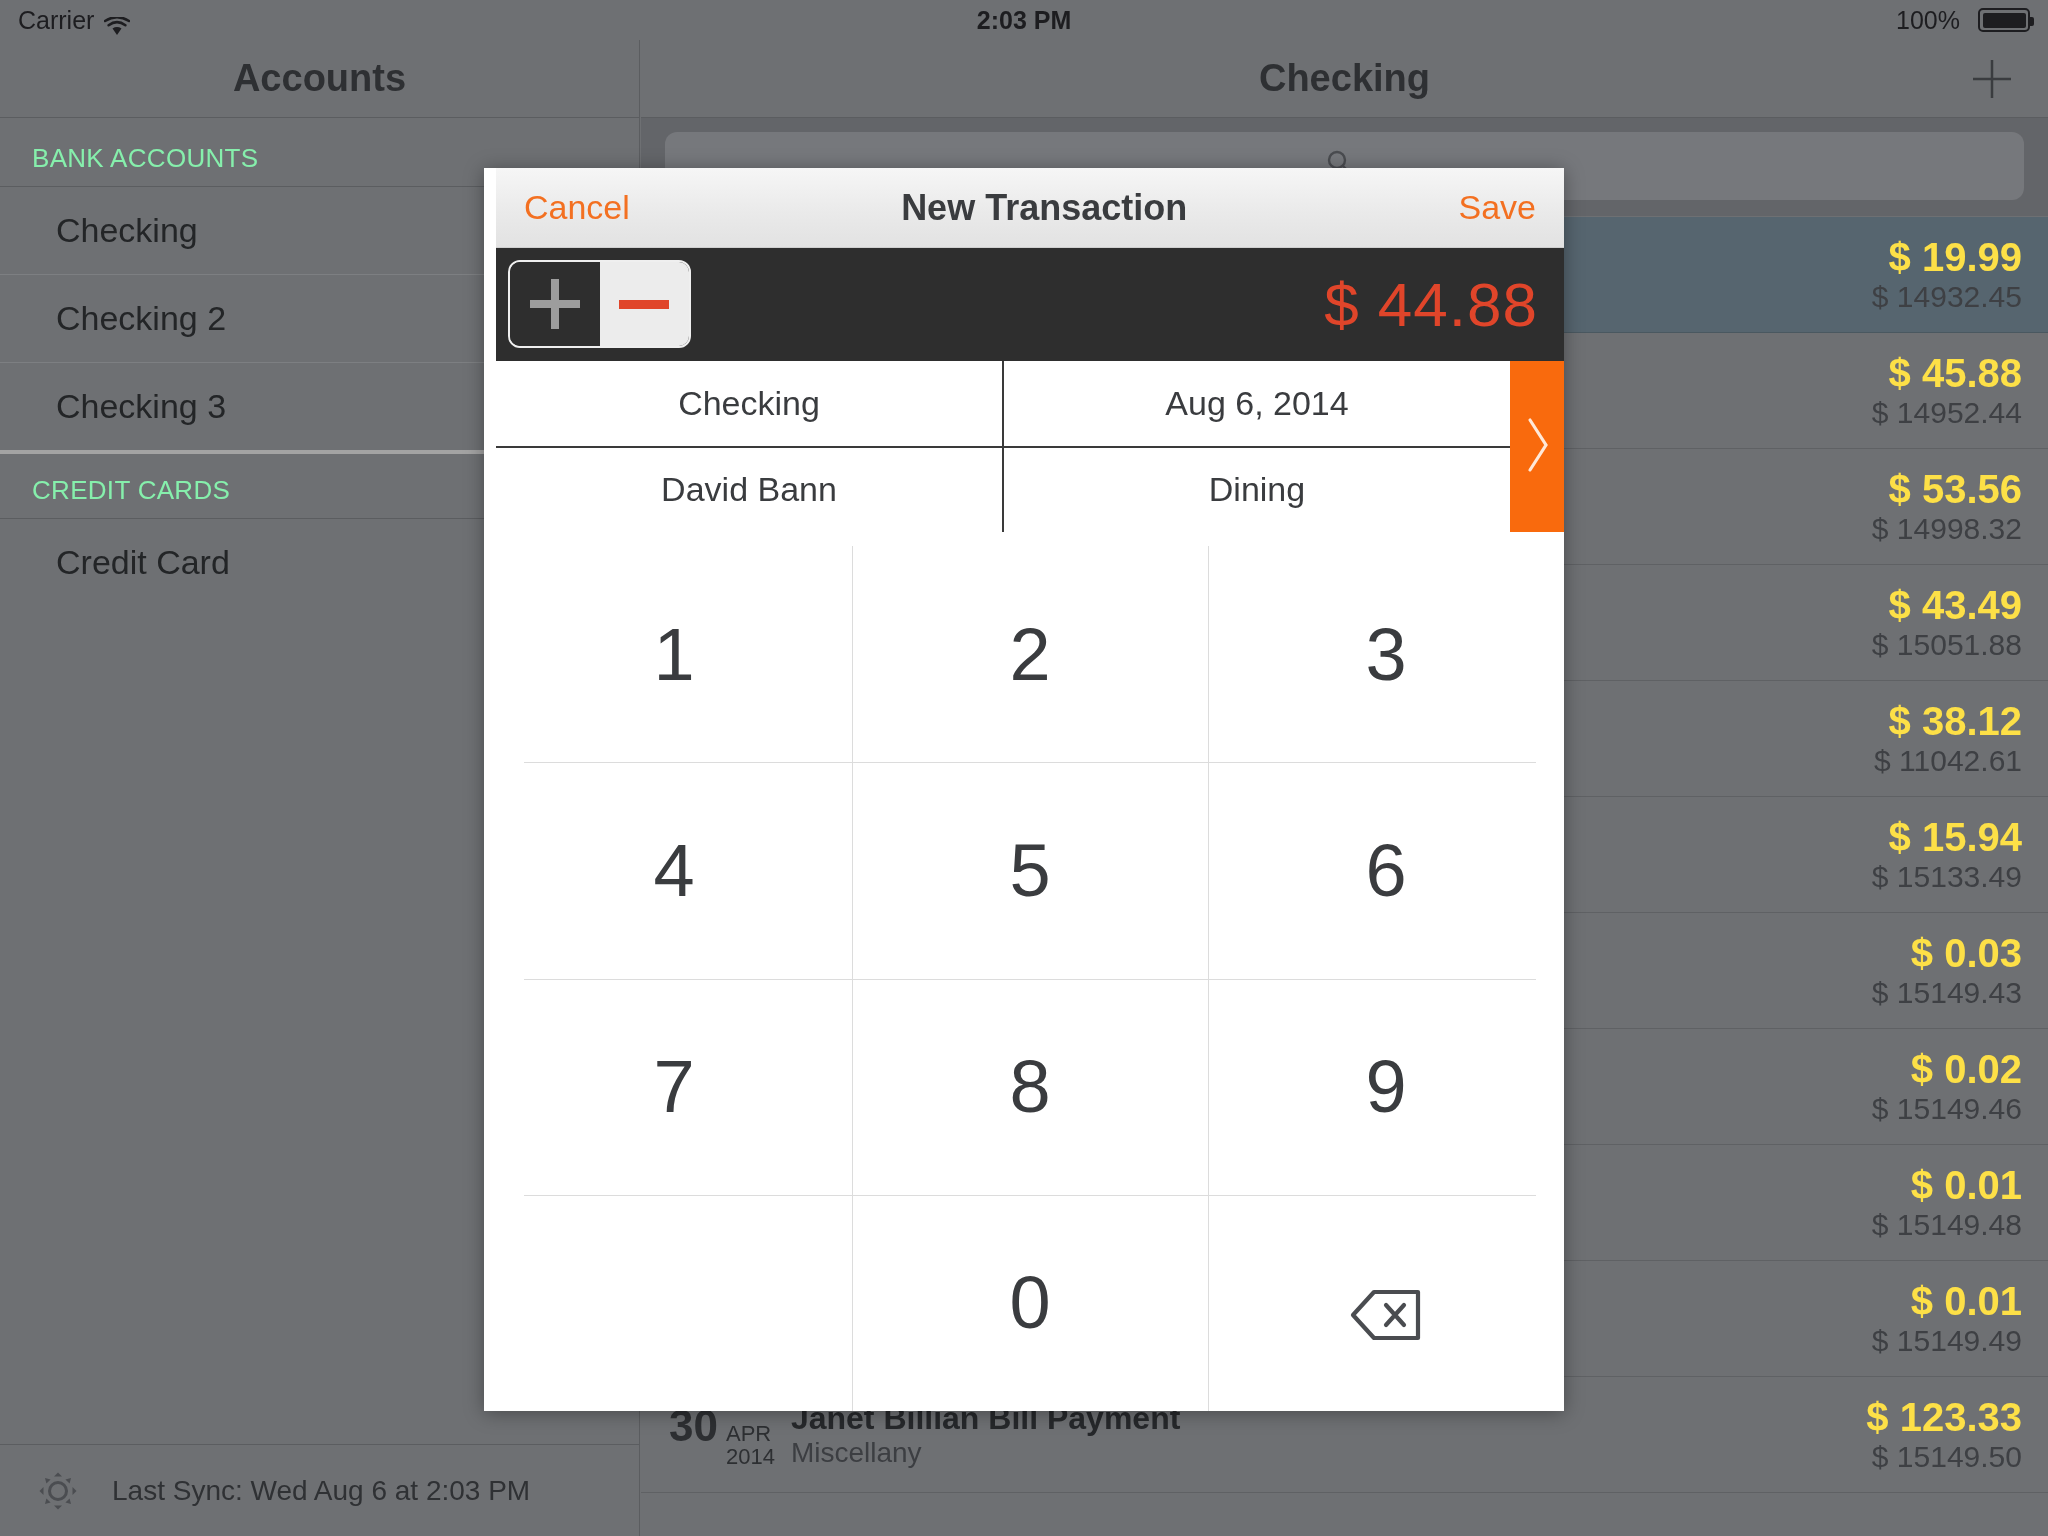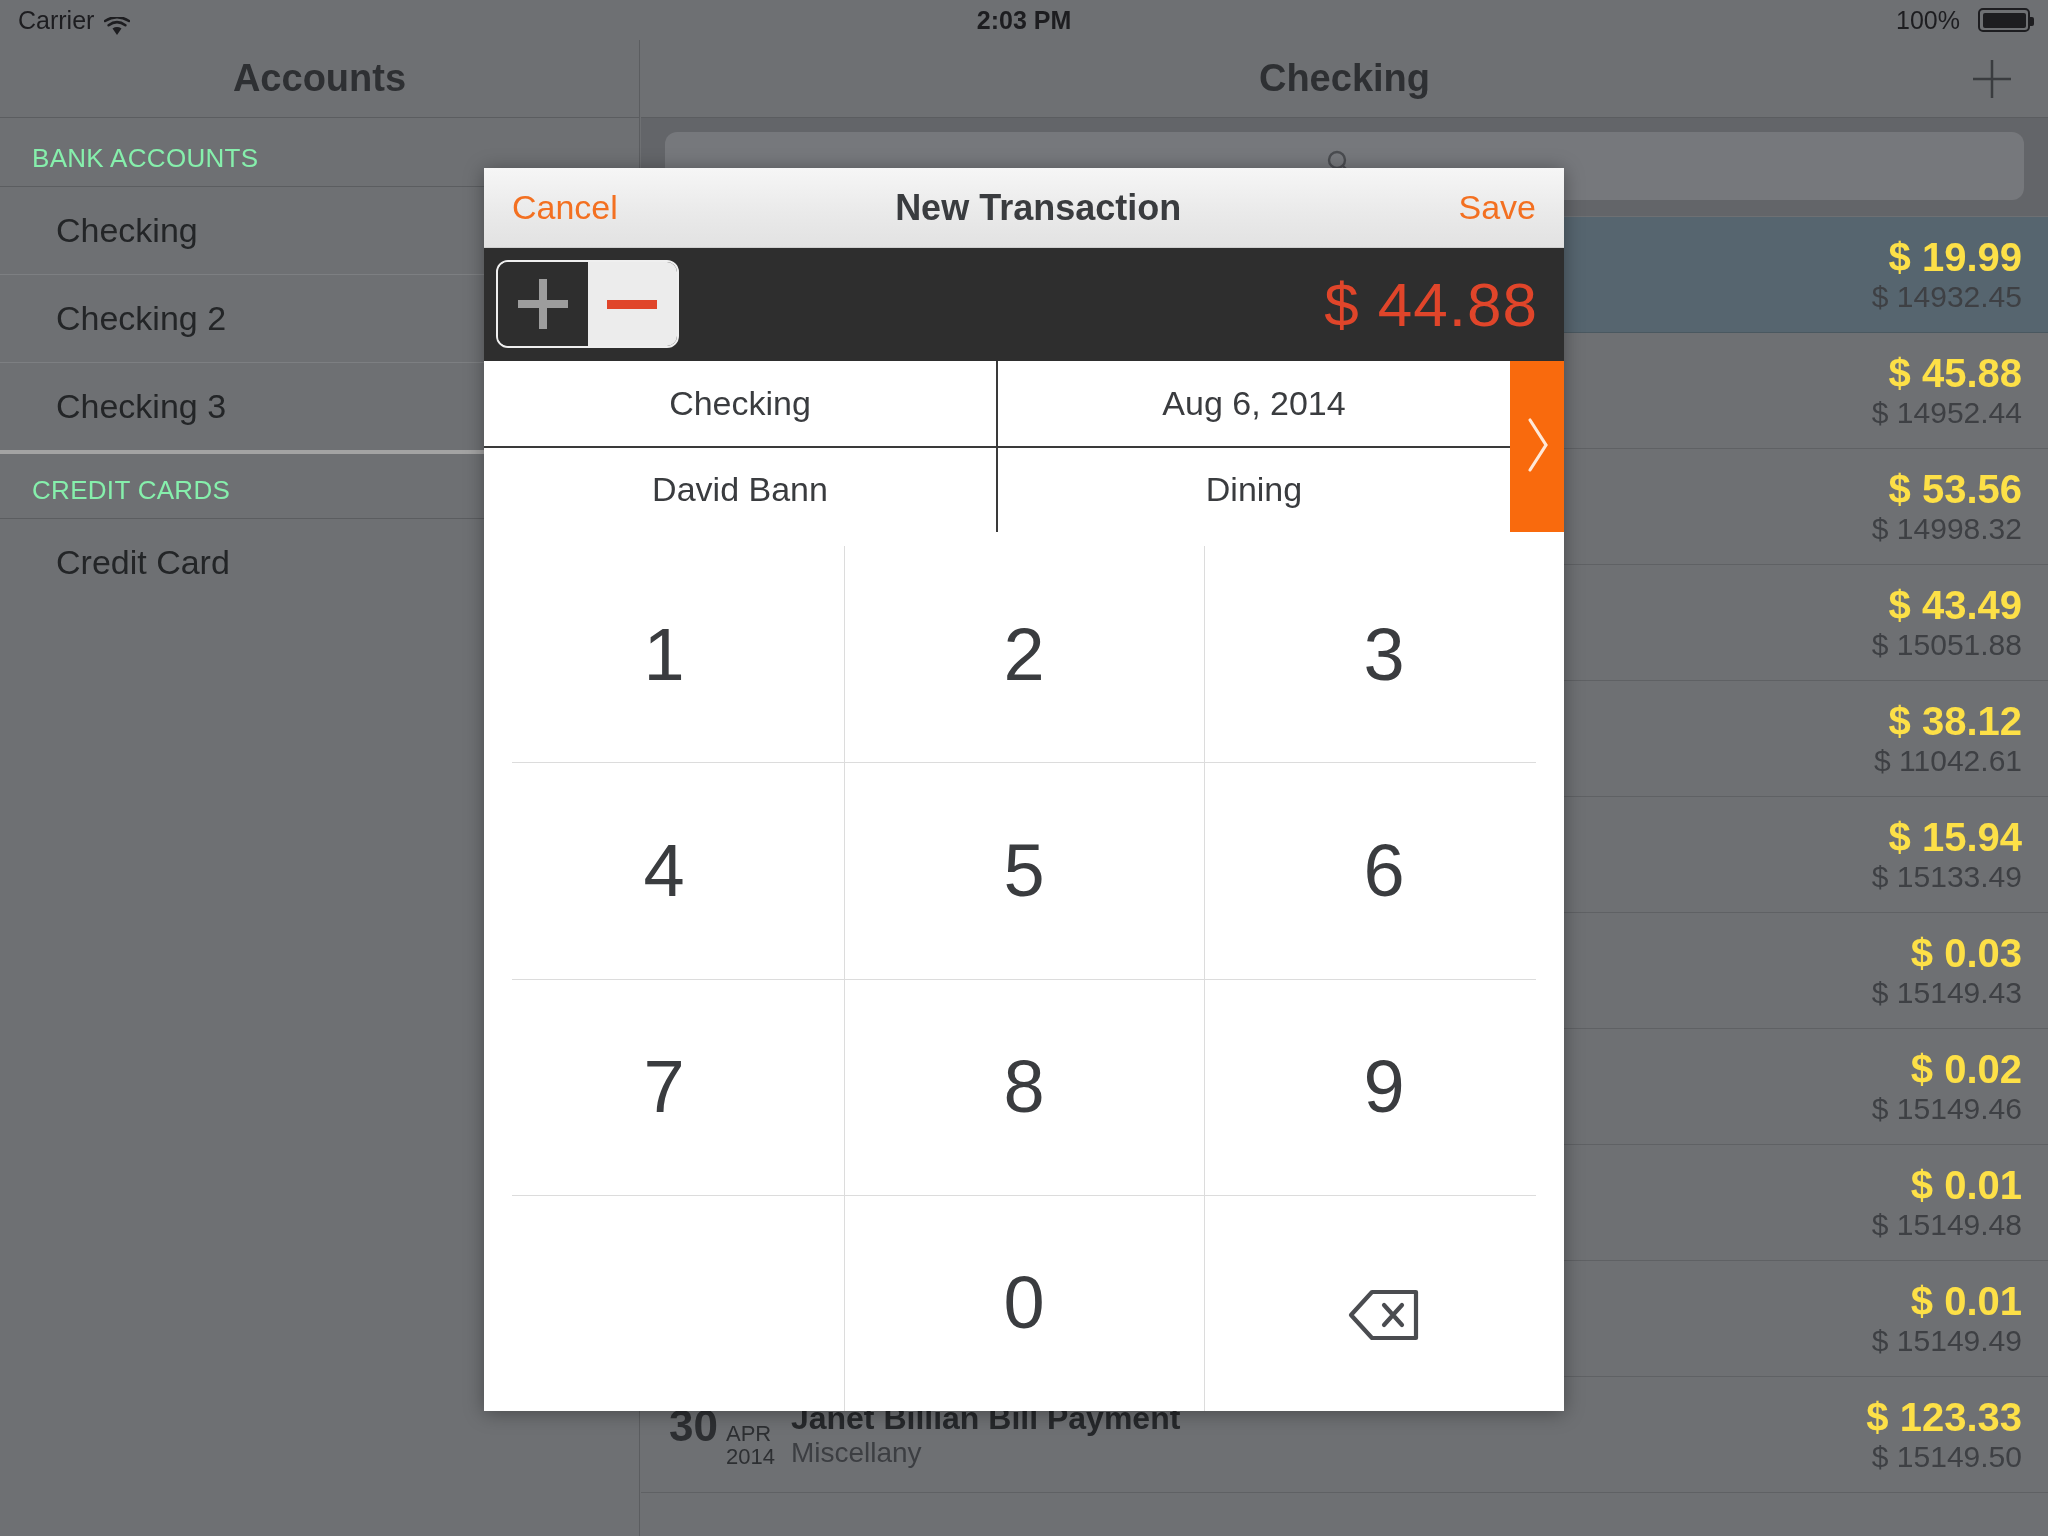--- a/index.html
+++ b/index.html
@@ -105,21 +105,21 @@
   .txn-amt { font-size: 40px; font-weight: bold; color:#fde047; }
   .txn-bal { font-size: 30px; color:#3e4044; }
 
   
   #modal {
     position:absolute;
     left: 484px; top: 168px; width: 1080px; height: 1243px;
     background:#fff;
     box-shadow: 0 2px 18px rgba(0,0,0,.35);
     overflow: hidden;
-    display:flex; flex-direction:column;
+    display:flex; flex-direction:column;padding-left:12px;
   }
   #modal-titlebar {
     height: 80px; flex: 0 0 80px;
     background: linear-gradient(to bottom, #f6f6f6 0%, #eaeaea 55%, #e2e2e2 100%);
     display:flex; align-items:center; justify-content:space-between;
     padding: 0 28px;
     border-bottom: 1px solid #cfcfcf;
   }
   #modal-title { font-size: 36px; font-weight: bold; color:#3a3c3f; }
   .nav-btn { font-size: 34px; color:#f37021; cursor:pointer; }
@@ -220,20 +220,29 @@
       <span>Checking 3</span>
       <span class="acct-bal">$ 72</span>
     </div>
 
     <div class="section-head acct-sep-top">CREDIT CARDS</div>
     <div class="acct-row first">
       <span>Credit Card</span>
       <span class="acct-bal">$</span>
     </div>
 
+    <div id="sidebar-footer">
+      <span class="gear">
+        <svg viewBox="0 0 48 48" width="48" height="48" fill="none" stroke="#4b4d51" stroke-width="3">
+          <circle cx="24" cy="24" r="8.5"></circle>
+          <path d="M24 5.5 l4 4 -8 0 z M24 42.5 l-4 -4 8 0 z M5.5 24 l4 -4 0 8 z M42.5 24 l-4 4 0 -8 z M11 11 l5.6 1.4 -4.2 4.2 z M37 37 l-5.6 -1.4 4.2 -4.2 z M37 11 l-1.4 5.6 -4.2 -4.2 z M11 37 l1.4 -5.6 4.2 4.2 z" fill="#4b4d51" stroke="none"></path>
+        </svg>
+      </span>
+      <span class="sync-text">Last Sync: Wed Aug 6 at 2:03 PM</span>
+    </div>
   </div>
 
   <div id="detail">
     <div id="detail-header">
       <span>Checking</span>
       <span id="add-btn">
         <svg viewBox="0 0 44 44" width="44" height="44">
             <path d="M22 3 V41 M3 22 H41" stroke="#3a3c3f" stroke-width="2.5"></path>
           </svg>
       </span>

